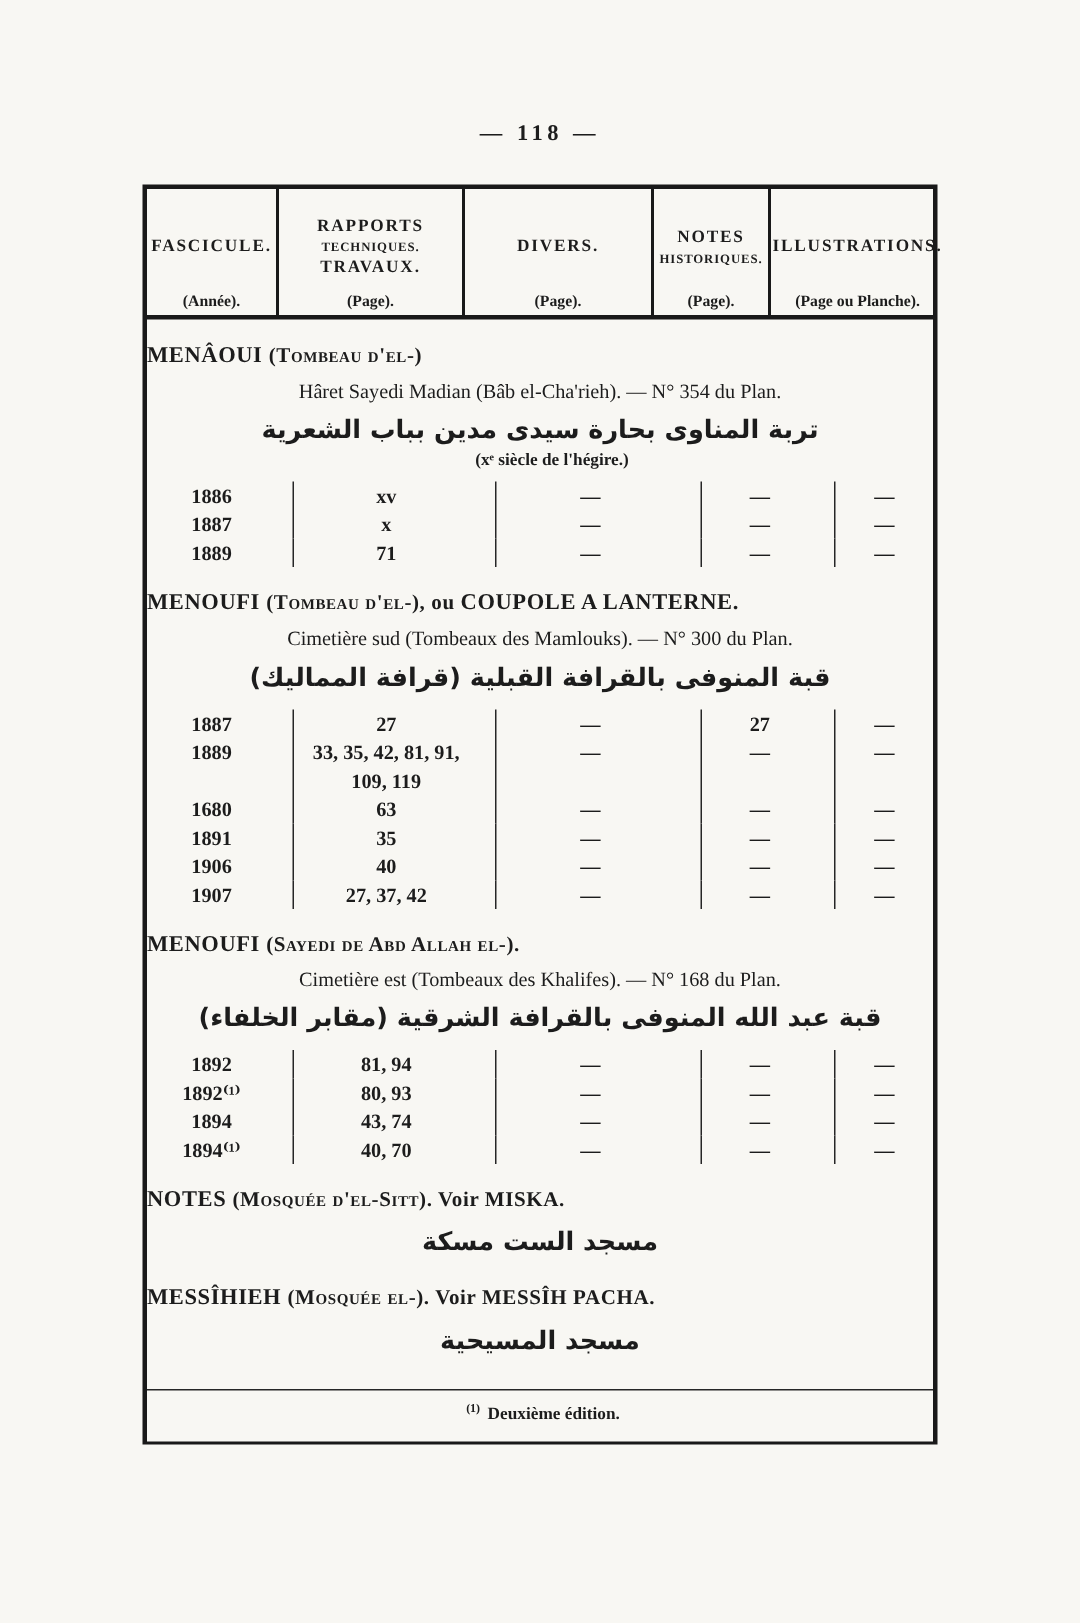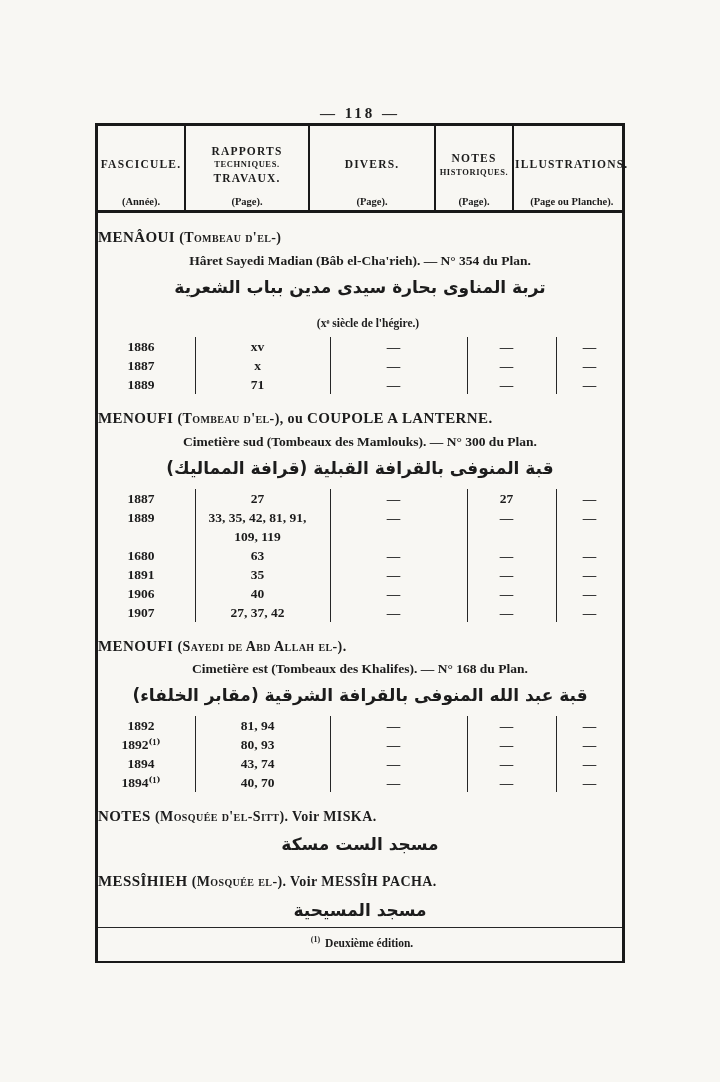--- a/index.html
+++ b/index.html
@@ -5,21 +5,21 @@
   html,body{margin:0;padding:0;}
   body{
     width:720px;height:1082px;position:relative;
     background:#f8f7f3;
     color:#1c1c1c;
     font-family:"Liberation Serif","DejaVu Serif",serif;
     overflow:hidden;
   }
   .page-number{
     position:absolute;top:81px;left:0;width:720px;
-    text-align:center;font-size:15px;font-weight:700;letter-spacing:3px;margin-top:24px;
+    text-align:center;font-size:15px;font-weight:700;letter-spacing:3px;
   }
   .frame{
     position:absolute;left:95px;top:123px;width:530px;height:840px;
     box-sizing:border-box;
     border:3px solid #191919;border-bottom-width:2px;
     display:flex;flex-direction:column;
     background:#f8f7f3;
   }
   
   .header-row{
@@ -37,27 +37,27 @@
   .h-lg{font-size:11.5px;font-weight:700;letter-spacing:1.2px;line-height:1.25;}
   .h-sm{font-size:8.5px;font-weight:700;letter-spacing:0.6px;line-height:1.3;}
   .hsub{font-size:10.5px;font-weight:700;}
   
   #sections{flex:0 0 auto;}
   .sec{margin-top:15px;}
   .sec-heading{font-size:15px;font-weight:700;letter-spacing:0.4px;line-height:1.3;}
   .hp-caps{font-size:15px;}
   .hp-sc{font-variant:small-caps;font-size:14px;}
   .hp-plain{font-size:14px;}
-  .sec-sub{text-align:center;font-size:13.5px;font-weight:700;margin-top:5px;}
+  .sec-sub{text-align:center;font-size:13.5px;font-weight:400;margin-top:5px;}
   .sec-arabic{
     text-align:center;direction:rtl;
     font-family:"DejaVu Sans",sans-serif;
     font-size:17px;font-weight:700;margin-top:7px;line-height:1.4;
   }
-  .sec-note{text-align:center;font-size:11.5px;font-weight:700;margin-top:18px;padding-left:16px;}
+  .sec-note{text-align:center;font-size:11.5px;font-weight:700;margin-top:2px;padding-left:16px;}
   .rows{margin-top:8px;}
   .trow{
     display:grid;grid-template-columns:86px 124px 126px 78px 1fr;
     align-items:stretch;
     gap:11px;
   }
   .cell{
     text-align:center;font-size:13.5px;font-weight:700;
     padding:0 5px;line-height:19px;box-sizing:border-box;
   }

